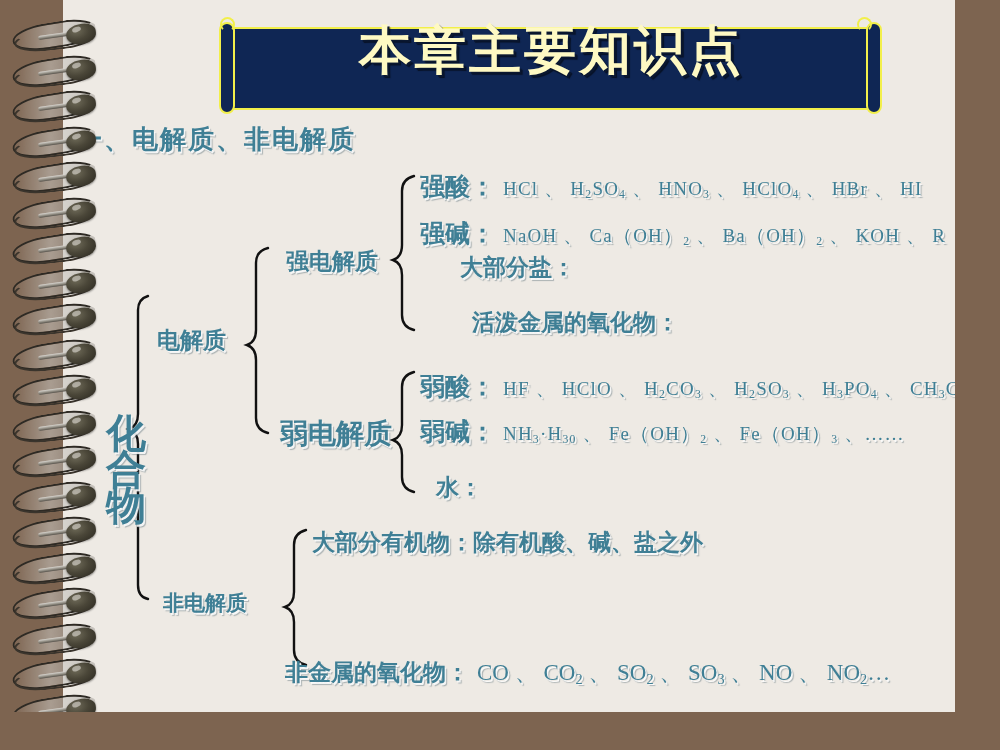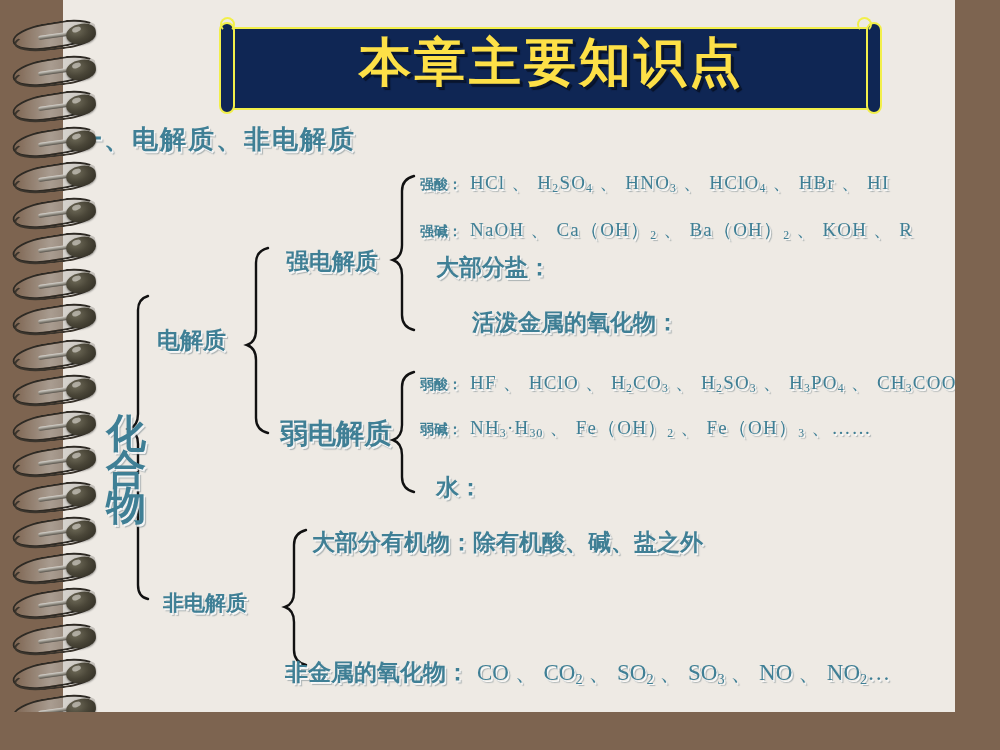--- a/index.html
+++ b/index.html
@@ -139,31 +139,31 @@
     border-bottom-color: transparent;
     box-sizing: border-box;
     z-index: 6;
   }
   #curl-left { left: 220px; }
   #curl-right { left: 857px; }
 
   #title-text {
     position: absolute;
     left: 224px;
-    top: 29px;
+    top: 17px;
     width: 655px;
     height: 68px;
     display: flex;
     align-items: center;
     justify-content: center;
     font-family: "DejaVu Sans", "Liberation Sans", sans-serif;
     font-size: 52px;
     font-weight: bold;
     letter-spacing: 3px;
-    color: #fde047;
+    color: #fef9c3;
     text-shadow: 2px 2px 0 #0a1730, 3px 3px 1px rgba(0,0,0,0.55);
     z-index: 7;
     white-space: nowrap;
   }
 
   
   .txt {
     position: absolute;
     color: #3f7f95;
     white-space: nowrap;
@@ -216,27 +216,27 @@
     left: 286px;
     top: 246px;
     font-size: 23px;
   }
   #weak-e-label {
     left: 280px;
     top: 415px;
     font-size: 28px;
   }
 
-  .row-head { font-size: 14px; }
+  .row-head { font-size: 25px; }
   .row-body { font-size: 19px; letter-spacing: 1.2px; }
   .row-big  { font-size: 23px; }
 
   #r-strong-acid { left: 420px; top: 170px; }
   #r-strong-base { left: 420px; top: 217px; }
-  #r-salts       { left: 436px; top: 252px; }
+  #r-salts       { left: 460px; top: 252px; }
   #r-metal-oxide { left: 436px; top: 307px; margin-left: 36px; }
   #r-weak-acid   { left: 420px; top: 370px; }
   #r-weak-base   { left: 420px; top: 415px; }
   #r-water       { left: 436px; top: 472px; }
   #r-organic     { left: 312px; top: 527px; }
   #r-nonmetal    { left: 285px; top: 657px; }
 
   .rowline { display: inline-block; }
   .rowline .lead { margin-right: 8px; }
 

